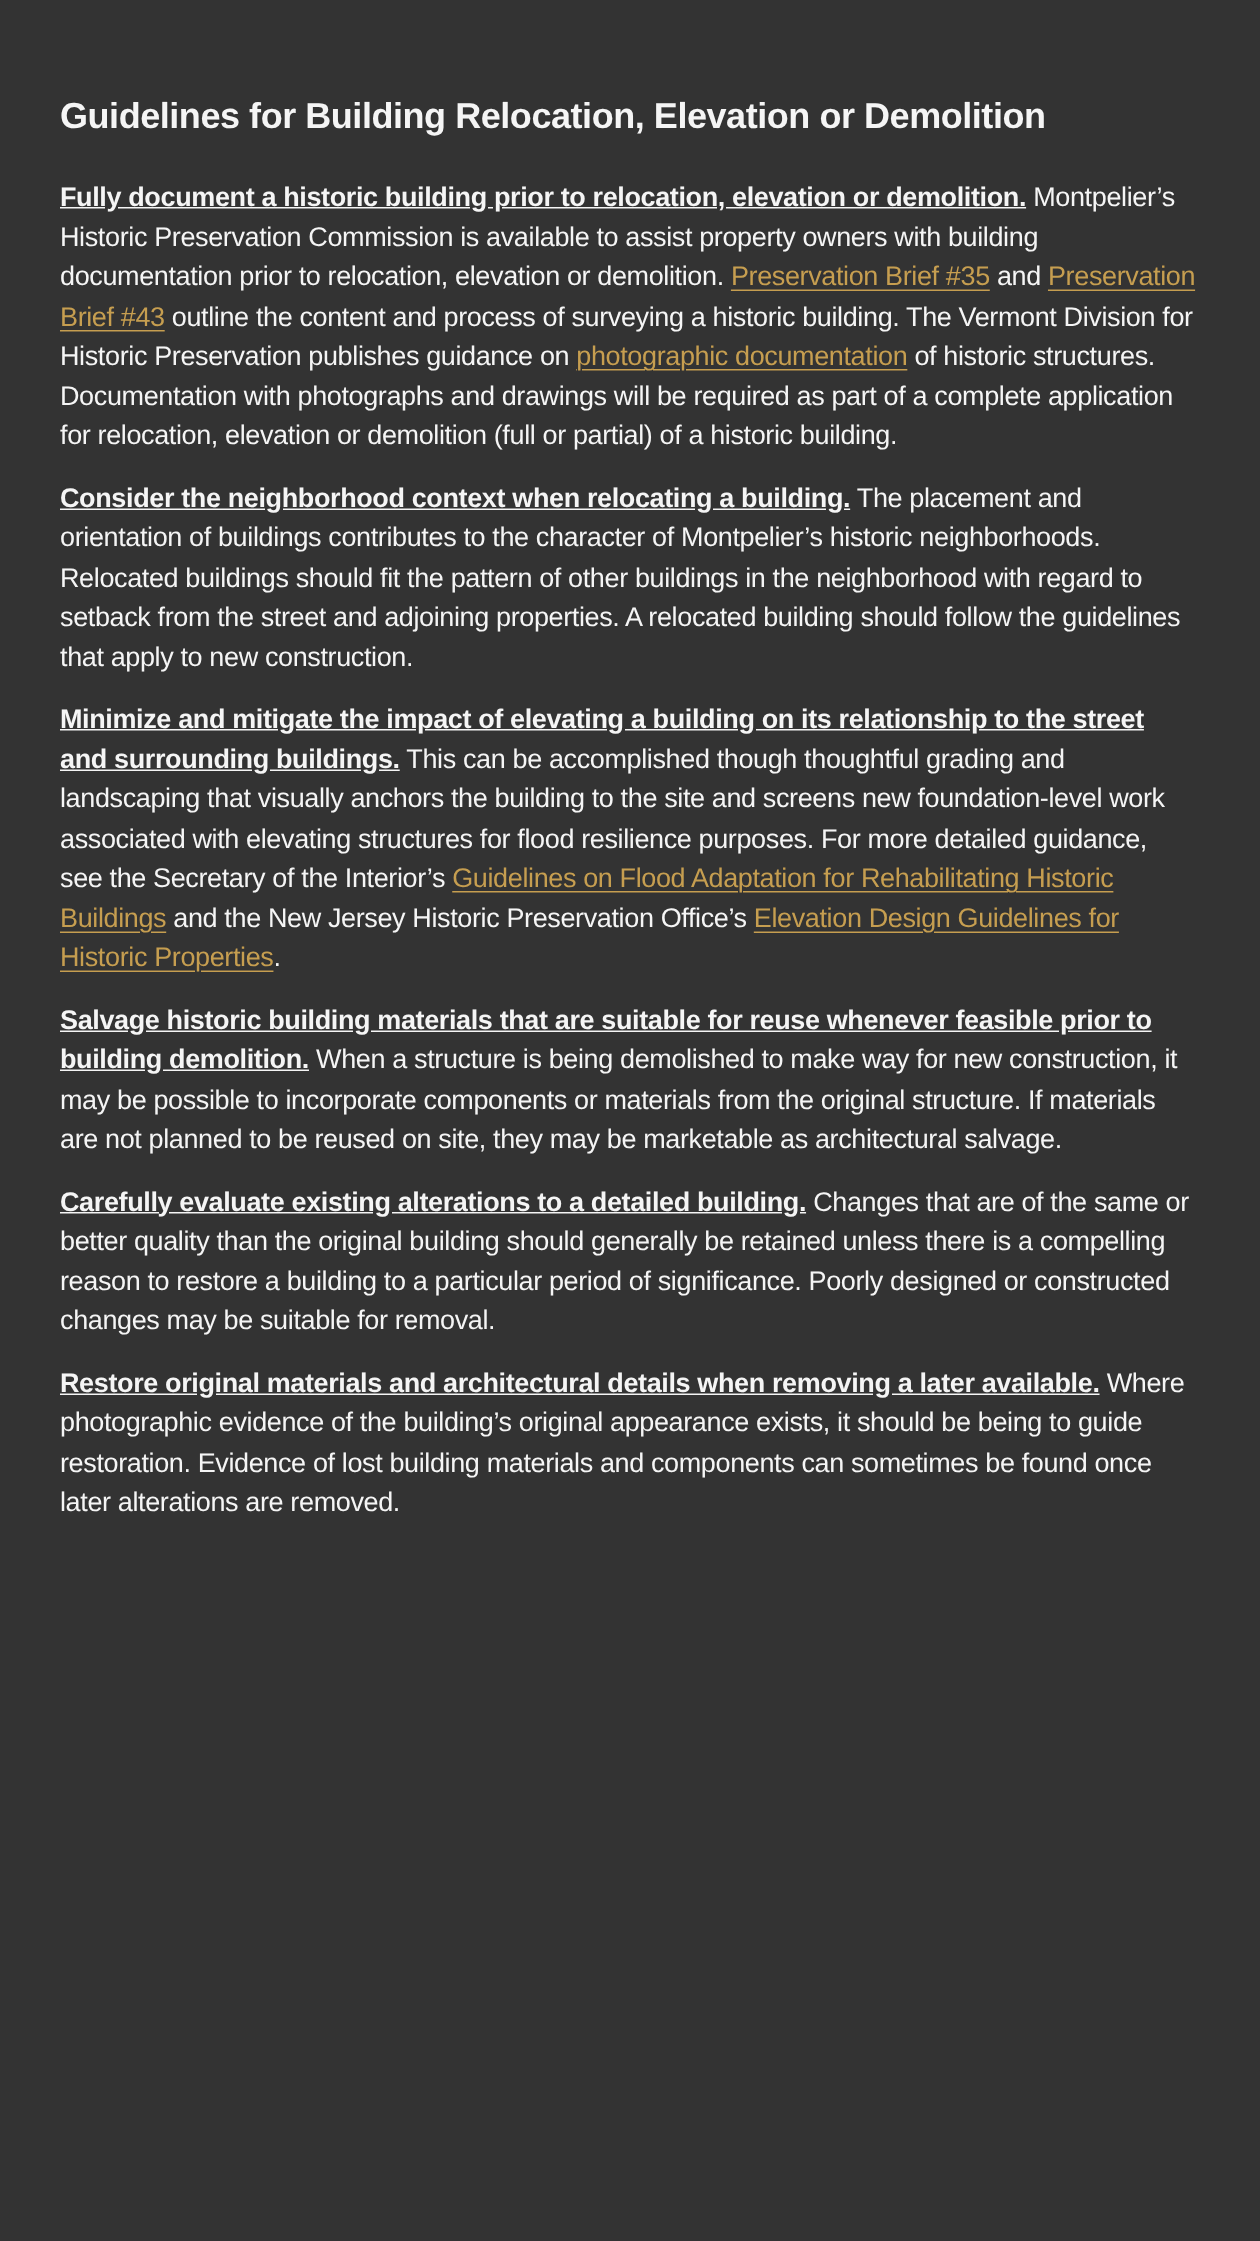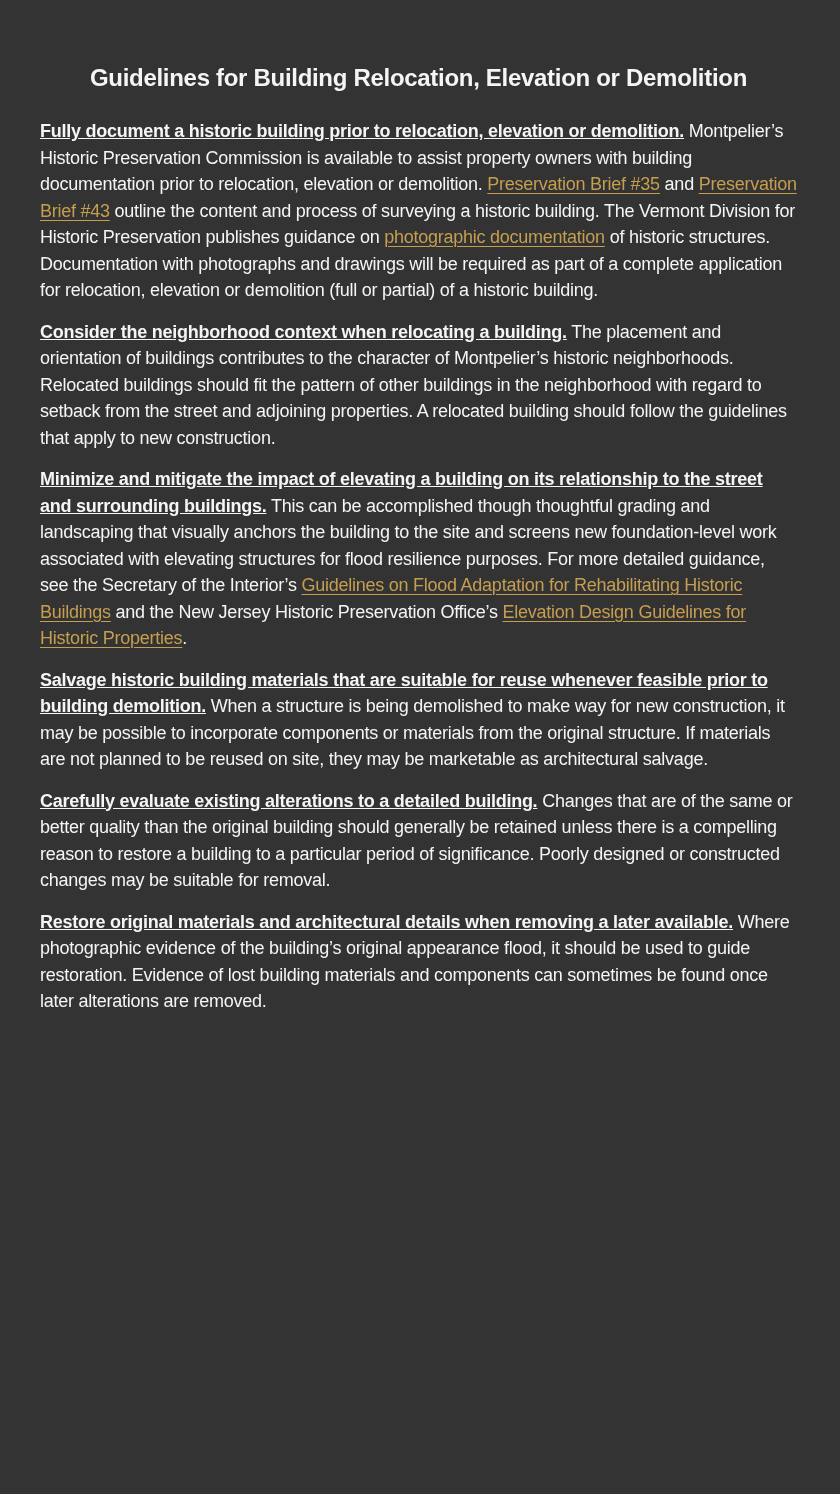--- a/index.html
+++ b/index.html
@@ -25,21 +25,20 @@
     width: 757px;
     color: var(--fg, #f5f5f5);
   }
   h1.title {
     margin: 0 0 25px 0;
     font-size: 24px;
     line-height: 30px;
     font-weight: bold;
     letter-spacing: -0.3px;
     color: var(--fg, #f5f5f5);
-    text-align: center;
   }
   p.para {
     margin: 0 0 15px 0;
     font-size: 18px;
     line-height: 26.5px;
     letter-spacing: -0.25px;
     font-weight: normal;
   }
   p.para strong {
     font-weight: bold;
@@ -57,16 +56,16 @@
 
 <div class="page">
   <div class="content">
     <h1 class="title">Guidelines for Building Relocation, Elevation or Demolition</h1>
     <div>
         <p class="para"><strong>Fully document a historic building prior to relocation, elevation or demolition.</strong><span> Montpelier’s Historic Preservation Commission is available to assist property owners with building documentation prior to relocation, elevation or demolition. </span><a class="link" href="#">Preservation Brief #35</a><span> and </span><a class="link" href="#">Preservation Brief #43</a><span> outline the content and process of surveying a historic building. The Vermont Division for Historic Preservation publishes guidance on </span><a class="link" href="#">photographic documentation</a><span> of historic structures. Documentation with photographs and drawings will be required as part of a complete application for relocation, elevation or demolition (full or partial) of a historic building.</span></p>
         <p class="para"><strong>Consider the neighborhood context when relocating a building.</strong><span> The placement and orientation of buildings contributes to the character of Montpelier’s historic neighborhoods. Relocated buildings should fit the pattern of other buildings in the neighborhood with regard to setback from the street and adjoining properties. A relocated building should follow the guidelines that apply to new construction.</span></p>
         <p class="para"><strong>Minimize and mitigate the impact of elevating a building on its relationship to the street and surrounding buildings.</strong><span> This can be accomplished though thoughtful grading and landscaping that visually anchors the building to the site and screens new foundation-level work associated with elevating structures for flood resilience purposes. For more detailed guidance, see the Secretary of the Interior’s </span><a class="link" href="#">Guidelines on Flood Adaptation for Rehabilitating Historic Buildings</a><span> and the New Jersey Historic Preservation Office’s </span><a class="link" href="#">Elevation Design Guidelines for Historic Properties</a><span>.</span></p>
         <p class="para"><strong>Salvage historic building materials that are suitable for reuse whenever feasible prior to building demolition.</strong><span> When a structure is being demolished to make way for new construction, it may be possible to incorporate components or materials from the original structure. If materials are not planned to be reused on site, they may be marketable as architectural salvage.</span></p>
         <p class="para"><strong>Carefully evaluate existing alterations to a detailed building.</strong><span> Changes that are of the same or better quality than the original building should generally be retained unless there is a compelling reason to restore a building to a particular period of significance. Poorly designed or constructed changes may be suitable for removal.</span></p>
-        <p class="para"><strong>Restore original materials and architectural details when removing a later available.</strong><span> Where photographic evidence of the building’s original appearance flood, it should be used to guide restoration. Evidence of lost building materials and components can sometimes be found once later alterations are removed.</span></p>
+        <p class="para"><strong>Restore original materials and architectural details when removing a later available.</strong><span> Where photographic evidence of the building’s original appearance exists, it should be being to guide restoration. Evidence of lost building materials and components can sometimes be found once later alterations are removed.</span></p>
       </div>
   </div>
 </div>
 
 </body></html>

